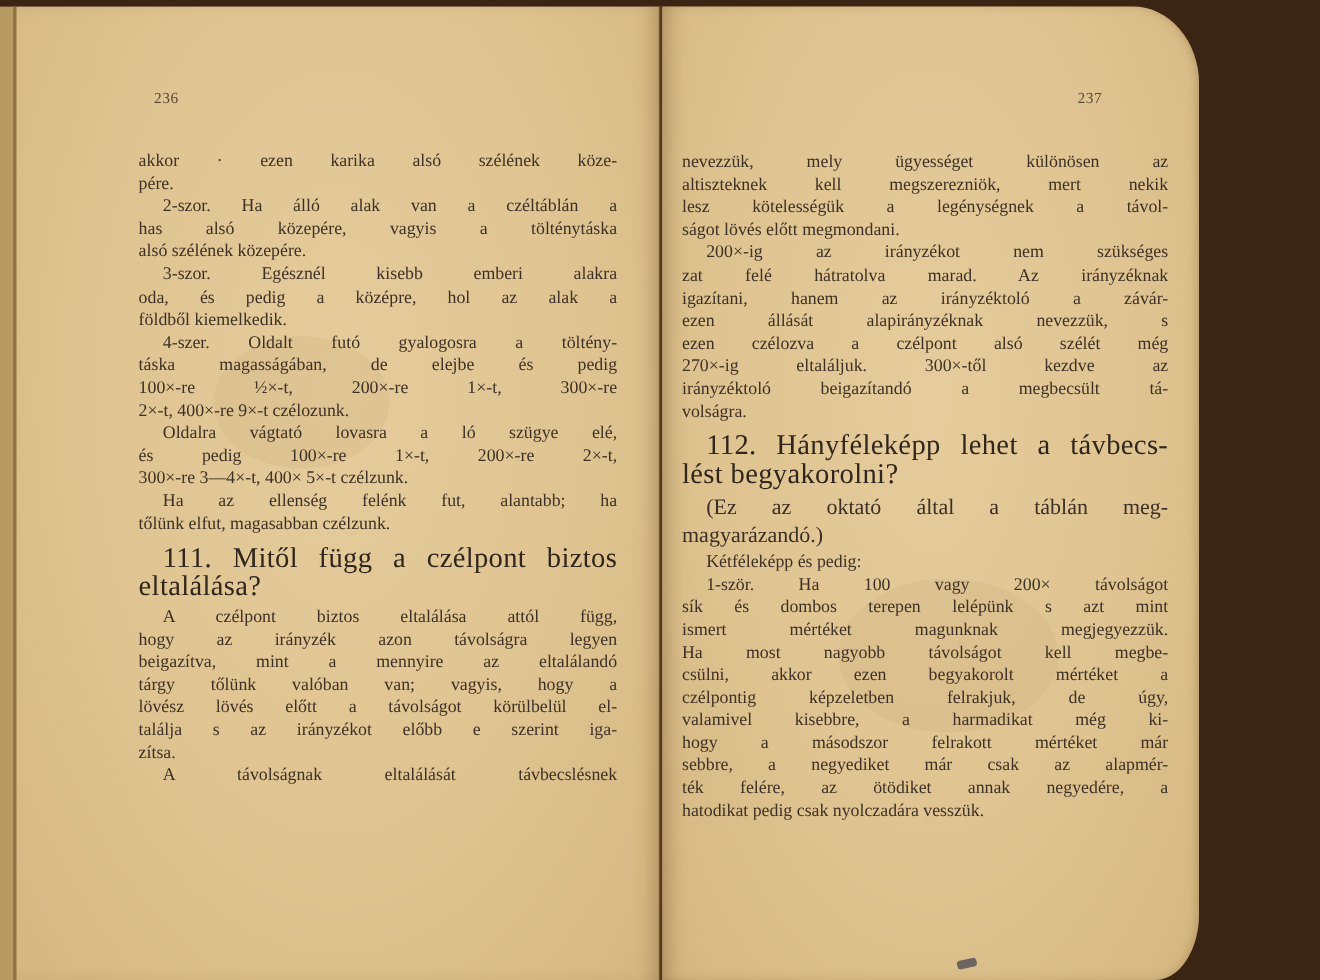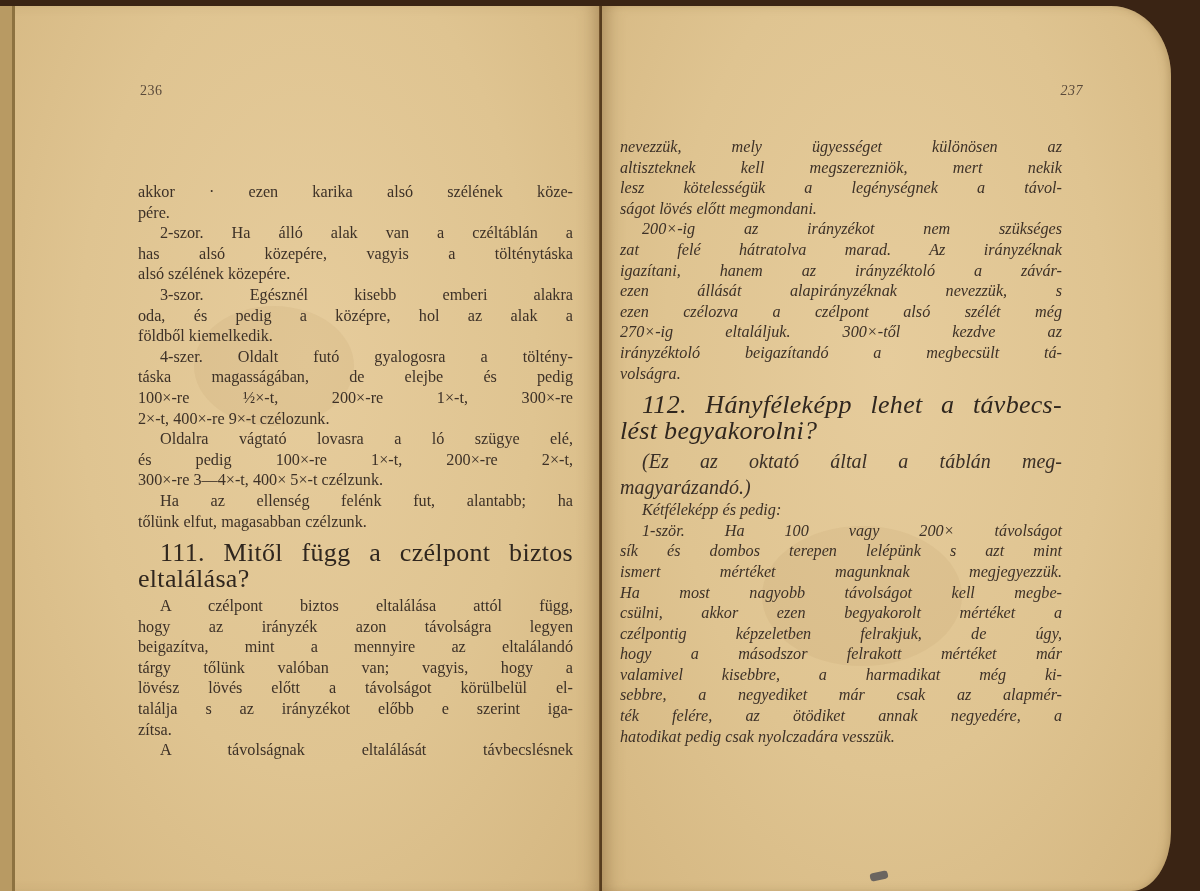--- a/index.html
+++ b/index.html
@@ -34,25 +34,24 @@
     }
     .page-left::before {
       content: "";
       position: absolute;
       left: -2px; top: 0; bottom: 0;
       width: 3px;
       background: #8d7240;
     }
     .page-right {
       left: 602px;
-      width: 569px;
+      width: 488px;
       border-top-right-radius: 60px 70px;
       border-bottom-right-radius: 40px 60px;
       box-shadow: inset 14px 0 18px -10px rgba(110,80,40,0.45), inset -6px 0 8px -4px rgba(150,120,70,0.5);
-      font-style: italic;
     }
     .gutter {
       position: absolute;
       left: 599px; top: 6px;
       width: 4px; height: 885px;
       background: linear-gradient(to right, #7a5a30, #4a3218, #7a5a30);
     }
     .page-number {
       position: absolute;
       top: 77px;
@@ -63,21 +62,21 @@
     .page-left .page-number { left: 126px; }
     .page-right .page-number { right: 88px; }
 
     .text {
       position: absolute;
       font-size: 16.2px;
       line-height: 20.6px;
       text-align: justify;
       color: #3d3127;
     }
-    .page-left .text { left: 124px; top: 130px; width: 435px; margin-top: 46px; }
+    .page-left .text { left: 112px; top: 130px; width: 435px; }
     .page-right .text { left: 18px; top: 131px; width: 442px; }
 
     .line { display: block; white-space: nowrap; text-align-last: justify; }
     .line.last { text-align-last: left; }
     .indent { padding-left: 22px; }
 
     .heading {
       font-size: 26px;
       line-height: 26px;
       color: #2f261e;
@@ -179,22 +178,22 @@
       </div>
       <span class="line note indent">(Ez az oktató által a táblán meg-</span>
       <span class="line note last">magyarázandó.)</span>
       <span class="line last indent">Kétféleképp és pedig:</span>
       <span class="line indent">1-ször. Ha 100 vagy 200× távolságot</span>
       <span class="line">sík és dombos terepen lelépünk s azt mint</span>
       <span class="line">ismert mértéket magunknak megjegyezzük.</span>
       <span class="line">Ha most nagyobb távolságot kell megbe-</span>
       <span class="line">csülni, akkor ezen begyakorolt mértéket a</span>
       <span class="line">czélpontig képzeletben felrakjuk, de úgy,</span>
+      <span class="line">valamivel kisebbre, a harmadikat még ki-</span>
       <span class="line">hogy a másodszor felrakott mértéket már</span>
-      <span class="line">valamivel kisebbre, a harmadikat még ki-</span>
       <span class="line">sebbre, a negyediket már csak az alapmér-</span>
       <span class="line">ték felére, az ötödiket annak negyedére, a</span>
       <span class="line last">hatodikat pedig csak nyolczadára vesszük.</span>
     </div>
 
     <div class="spot" style="left:268px;top:866px;"></div>
   </div>
 </div>
 
 </body></html>

